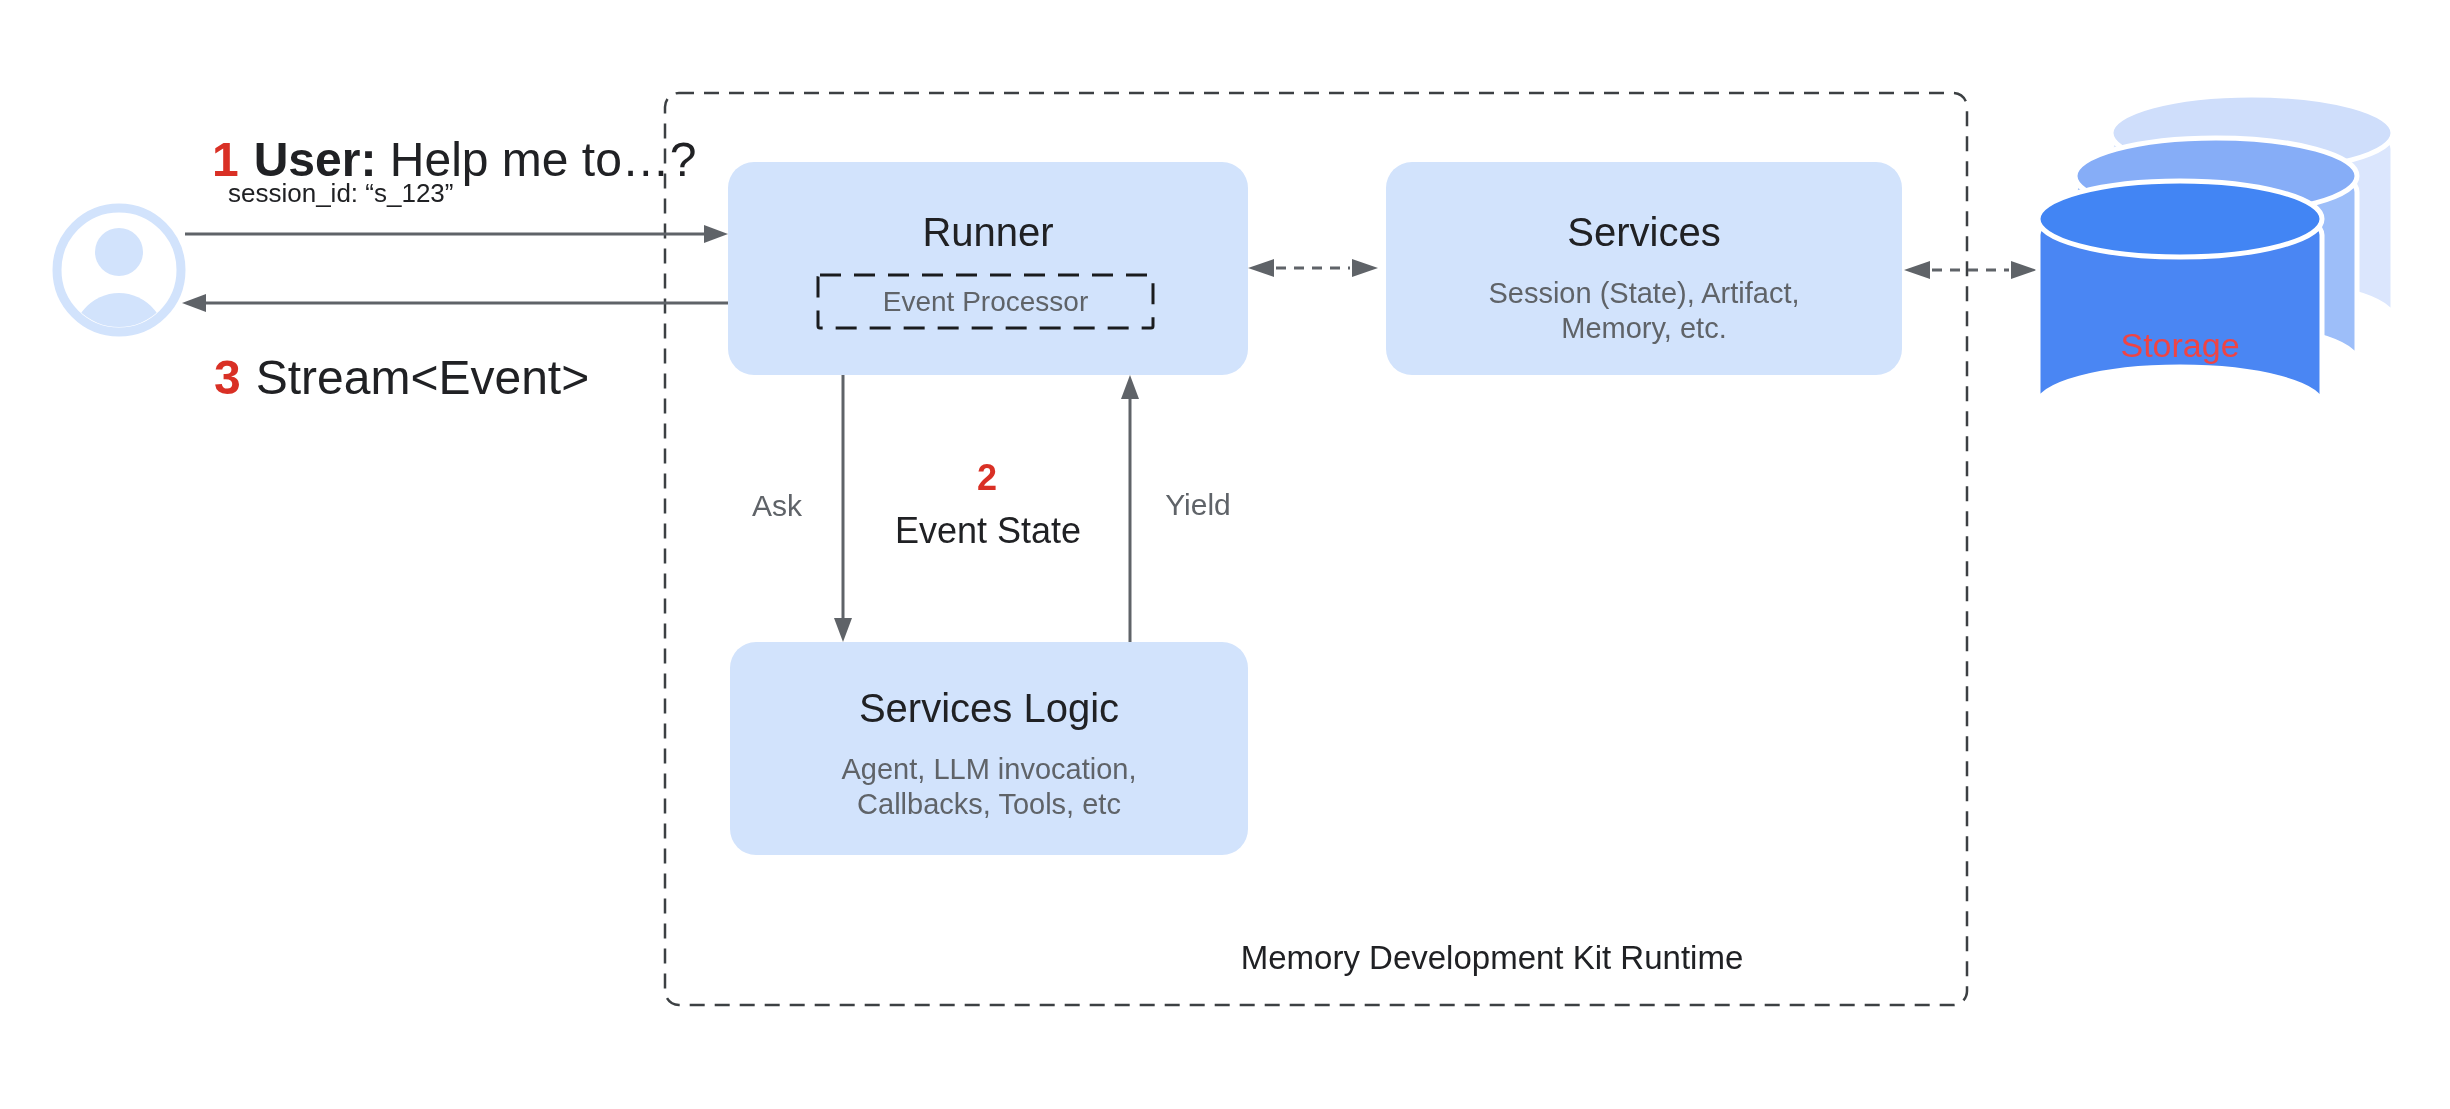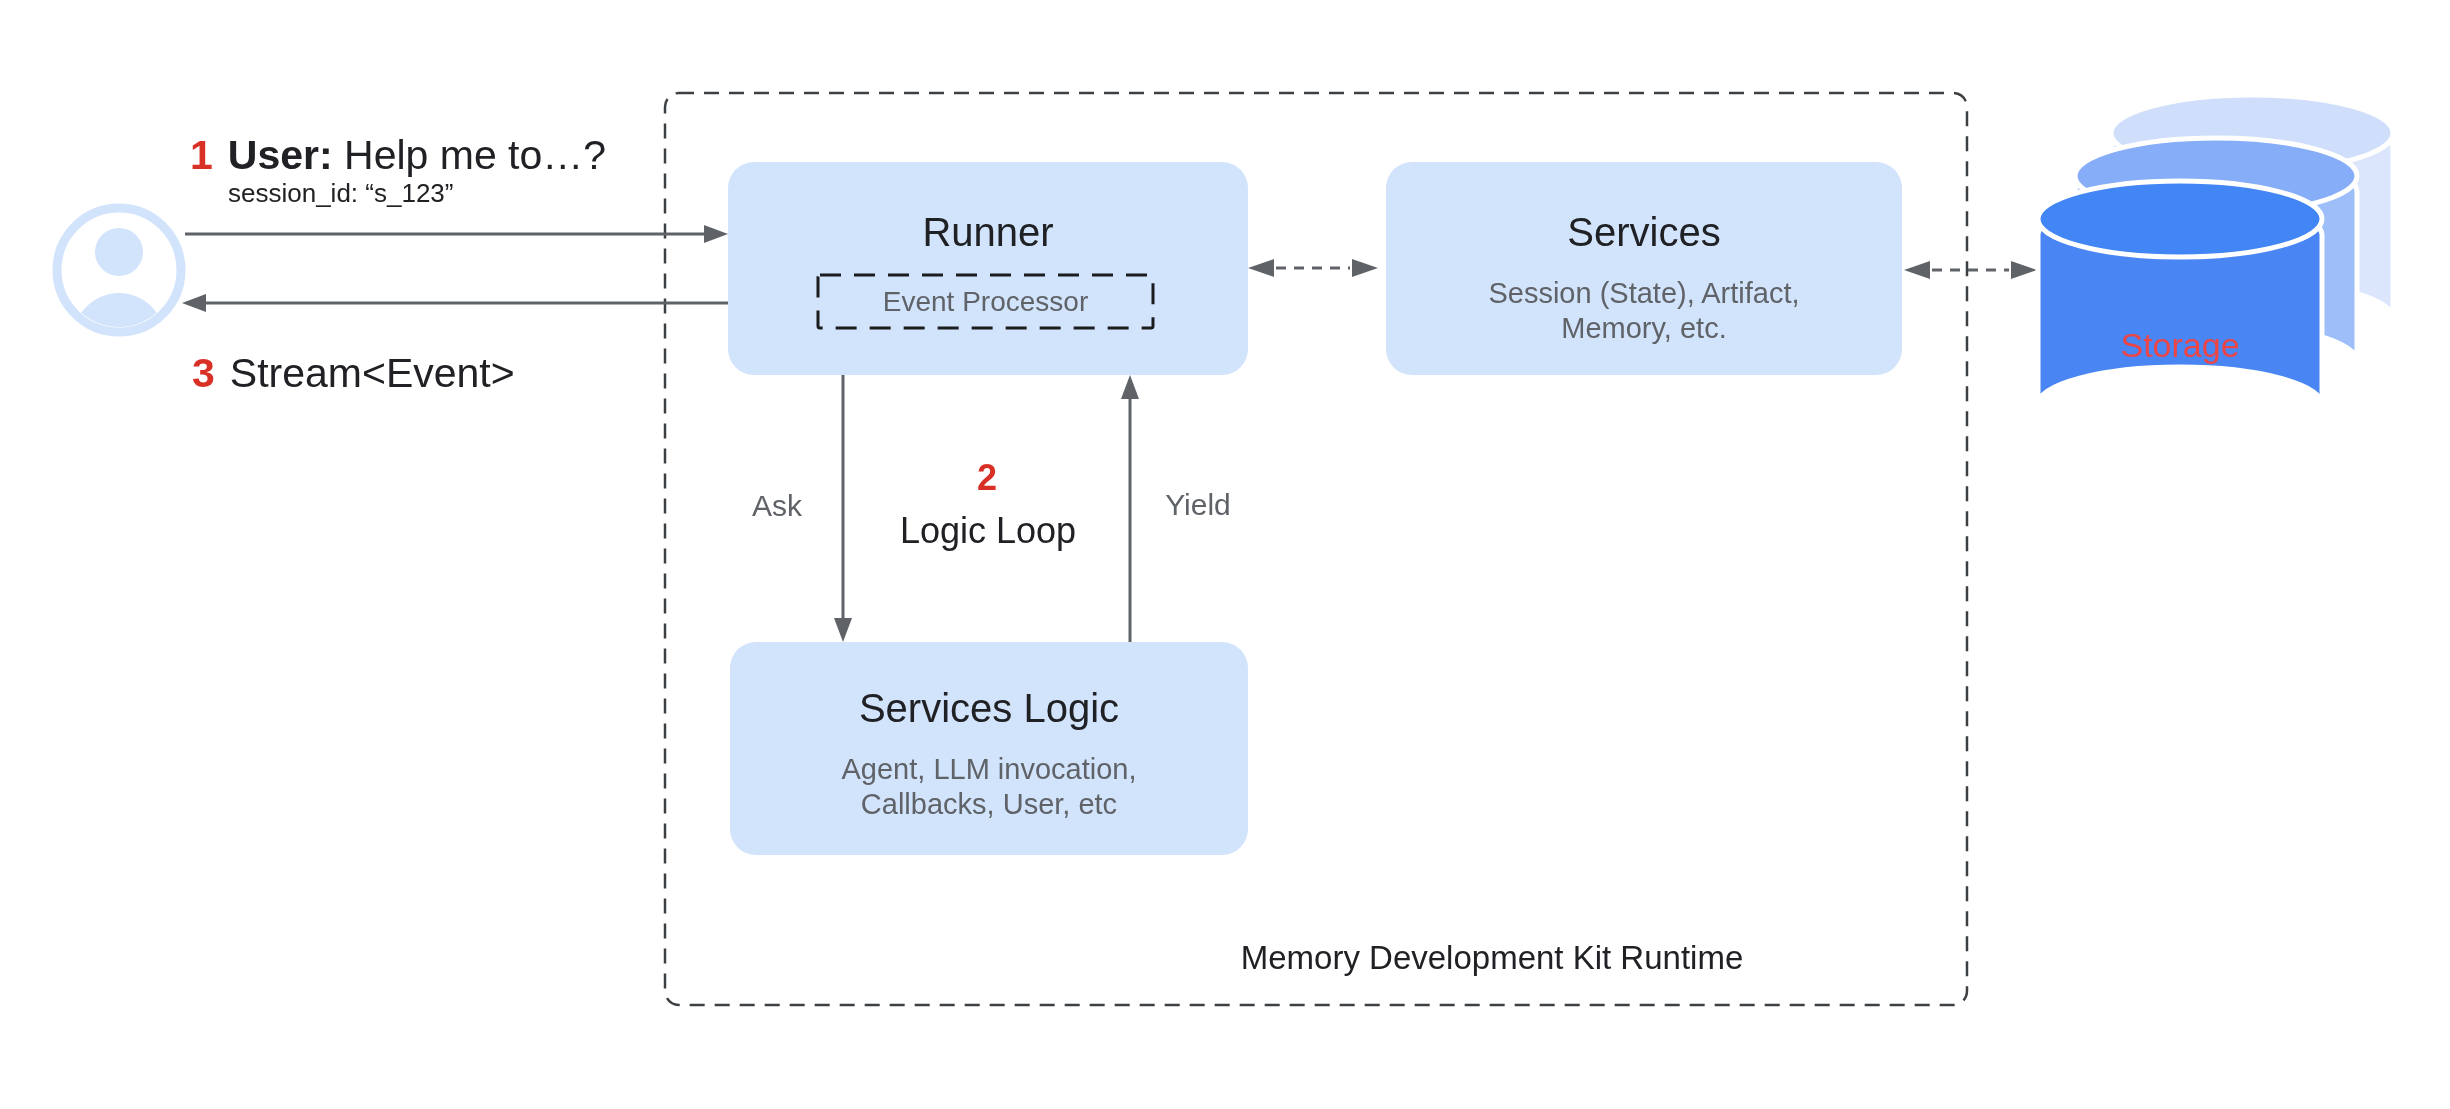--- a/index.html
+++ b/index.html
@@ -51,23 +51,24 @@
     width: 335px; height: 53px;
     display: flex;
     align-items: center;
     justify-content: center;
     font-size: 28px;
     color: #5f6368;
     white-space: nowrap;
   }
   .step-label {
     position: absolute;
-    font-size: 41px;
-    color: #202124;
-    white-space: nowrap;
+    font-size: 48px;
+    color: #202124;
+    white-space: nowrap;
+    margin-left: 22px;
   }
   .step-num {
     font-weight: 700;
     color: #d93025;
     margin-right: 15px;
   }
   .step-bold { font-weight: 700; }
   .session-label {
     position: absolute;
     font-size: 26px;
@@ -118,21 +119,21 @@
 
   <div class="bluebox" style="left:1386px; top:162px; width:516px; height:213px;">
     <div class="box-title" style="top:48px;">Services</div>
     <div class="box-sub" style="top:276px; top:114px;">Session (State), Artifact,
 Memory, etc.</div>
   </div>
 
   <div class="bluebox" style="left:730px; top:642px; width:518px; height:213px;">
     <div class="box-title" style="top:44px;">Services Logic</div>
     <div class="box-sub" style="top:110px;">Agent, LLM invocation,
-Callbacks, User, etc</div>
+Callbacks, Tools, etc</div>
   </div>
 
   <svg class="overlay" viewBox="0 0 2450 1109">
 
     <rect x="665" y="93" width="1302" height="912" rx="14" fill="none" stroke="#3c4043" stroke-width="2.5" stroke-dasharray="15 10"></rect>
 
     <rect x="818" y="275" width="335" height="53" rx="2" fill="none" stroke="#1a1c1e" stroke-width="3" stroke-dasharray="21 13"></rect>
 
     <g>
       <circle cx="119" cy="270" r="62" fill="none" stroke="#d2e3fc" stroke-width="9"></circle>
@@ -197,21 +198,21 @@
   <div class="session-label" style="left:228px; top:178px;text-align:center;">session_id: “s_123”</div>
 
   <div class="step-label" style="left:192px; top:350px;">
     <span class="step-num">3</span><span>Stream&lt;Event&gt;</span>
   </div>
 
   <div class="loop-side-label centered" style="left:777px; top:506px;">Ask</div>
 
   <div class="loop-num centered" style="left:987px; top:478px;">2</div>
 
-  <div class="loop-title centered" style="left:988px; top:531px;">Logic Loop</div>
+  <div class="loop-title centered" style="left:988px; top:531px;">Event State</div>
 
   <div class="loop-side-label centered" style="left:1198px; top:505px;">Yield</div>
 
   <div class="runtime-title centered" style="left:1492px; top:958px;">Memory Development Kit Runtime</div>
 
   <div class="storage-label centered" style="left:2180px; top:345px;">Storage</div>
 
 </div>
 
 </body></html>

